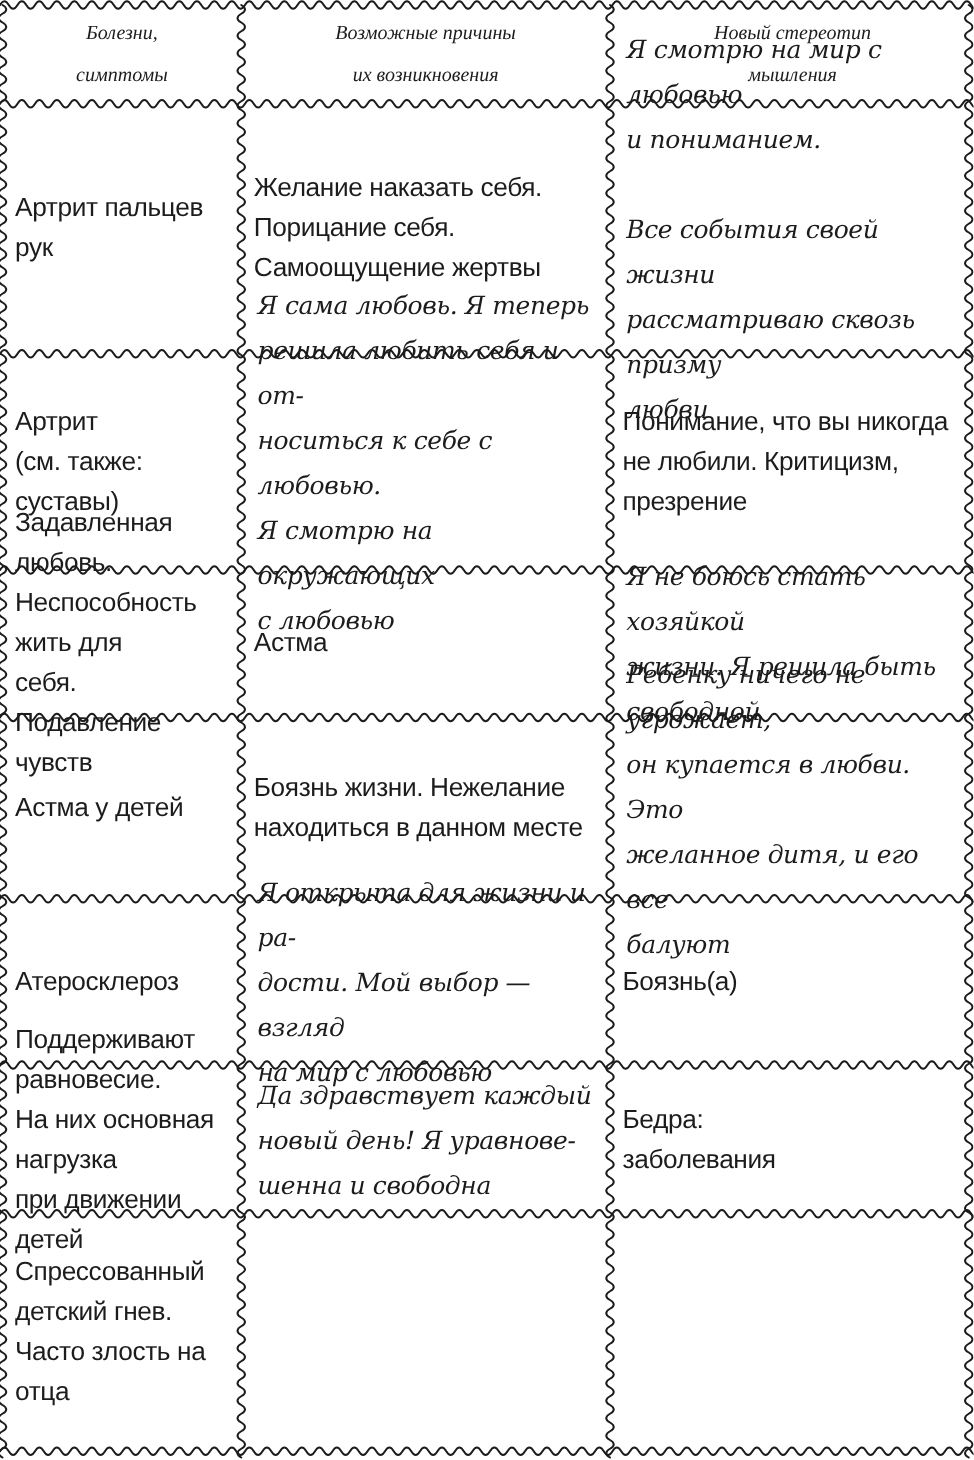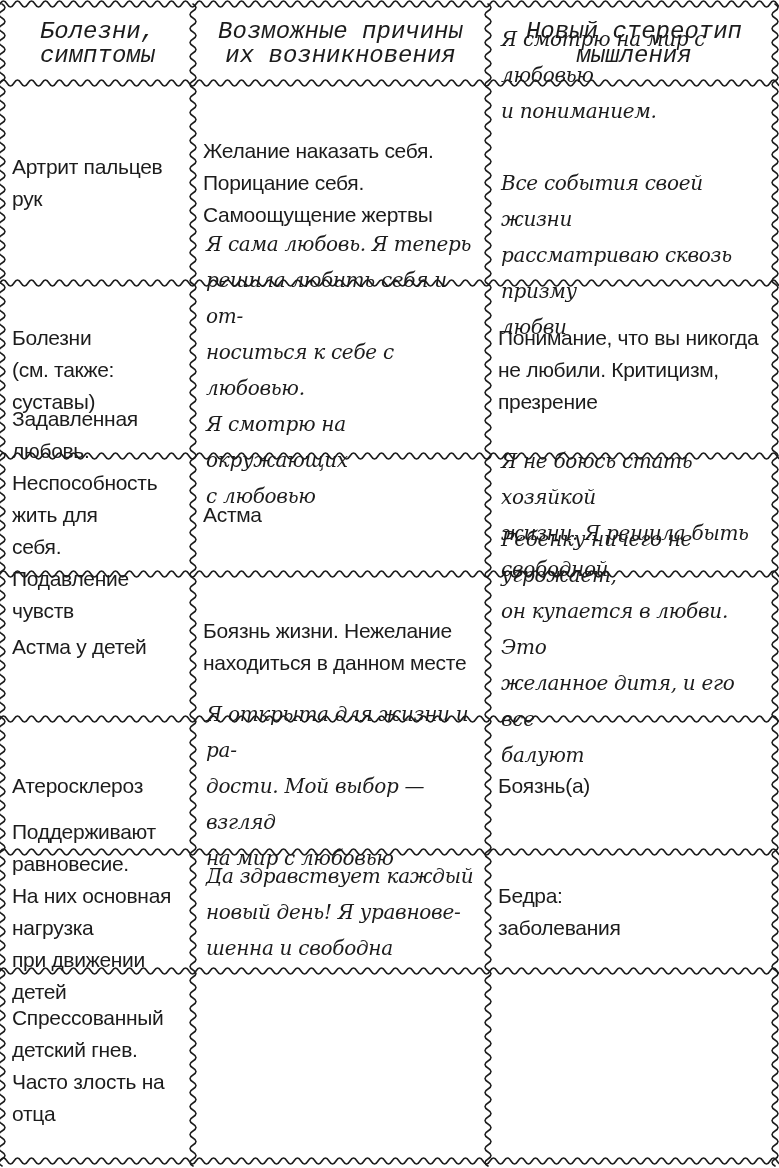--- a/index.html
+++ b/index.html
@@ -62,24 +62,24 @@
     letter-spacing: -0.3px;
   }
   .script {
     font-family: "DejaVu Serif", serif;
     font-style: italic;
     font-size: 20px;
     line-height: 36px;
     letter-spacing: -0.3px;
   }
   .head .txt {
-    font-family: Liberation Mono, monospace;
+    font-family: Liberation Serif, serif;
     font-style: italic;
-    font-size: 24px;
-    line-height: 24px;
+    font-size: 16px;
+    line-height: 34px;
   }
 </style>
 </head>
 <body style="color: rgb(28, 28, 28);">
 
 <div class="page">
 
   <svg id="wavy-grid" width="779" height="1168">
       <path d="M0 0 q3.5 -6 7 0 t7 0 t7 0 t7 0 t7 0 t7 0 t7 0 t7 0 t7 0 t7 0 t7 0 t7 0 t7 0 t7 0 t7 0 t7 0 t7 0 t7 0 t7 0 t7 0 t7 0 t7 0 t7 0 t7 0 t7 0 t7 0 t7 0 t7 0 t7 0 t7 0 t7 0 t7 0 t7 0 t7 0 t7 0 t7 0 t7 0 t7 0 t7 0 t7 0 t7 0 t7 0 t7 0 t7 0 t7 0 t7 0 t7 0 t7 0 t7 0 t7 0 t7 0 t7 0 t7 0 t7 0 t7 0 t7 0 t7 0 t7 0 t7 0 t7 0 t7 0 t7 0 t7 0 t7 0 t7 0 t7 0 t7 0 t7 0 t7 0 t7 0 t7 0 t7 0 t7 0 t7 0 t7 0 t7 0 t7 0 t7 0 t7 0 t7 0 t7 0 t7 0 t7 0 t7 0 t7 0 t7 0 t7 0 t7 0 t7 0 t7 0 t7 0 t7 0 t7 0 t7 0 t7 0 t7 0 t7 0 t7 0 t7 0 t7 0 t7 0 t7 0 t7 0 t7 0 t7 0 t7 0 t7 0 t7 0 t7 0 t7 0 t7 0 t7 0" transform="translate(0 4)"></path>
       <path d="M0 0 q3.5 -6 7 0 t7 0 t7 0 t7 0 t7 0 t7 0 t7 0 t7 0 t7 0 t7 0 t7 0 t7 0 t7 0 t7 0 t7 0 t7 0 t7 0 t7 0 t7 0 t7 0 t7 0 t7 0 t7 0 t7 0 t7 0 t7 0 t7 0 t7 0 t7 0 t7 0 t7 0 t7 0 t7 0 t7 0 t7 0 t7 0 t7 0 t7 0 t7 0 t7 0 t7 0 t7 0 t7 0 t7 0 t7 0 t7 0 t7 0 t7 0 t7 0 t7 0 t7 0 t7 0 t7 0 t7 0 t7 0 t7 0 t7 0 t7 0 t7 0 t7 0 t7 0 t7 0 t7 0 t7 0 t7 0 t7 0 t7 0 t7 0 t7 0 t7 0 t7 0 t7 0 t7 0 t7 0 t7 0 t7 0 t7 0 t7 0 t7 0 t7 0 t7 0 t7 0 t7 0 t7 0 t7 0 t7 0 t7 0 t7 0 t7 0 t7 0 t7 0 t7 0 t7 0 t7 0 t7 0 t7 0 t7 0 t7 0 t7 0 t7 0 t7 0 t7 0 t7 0 t7 0 t7 0 t7 0 t7 0 t7 0 t7 0 t7 0 t7 0 t7 0" transform="translate(0 83)"></path>
@@ -123,21 +123,21 @@
     <div class="cell c3">
         <span class="txt script">Я смотрю на мир с любовью
 и пониманием.
 
 Все события своей жизни
 рассматриваю сквозь призму
 любви</span>
       </div>
 
     <div class="cell c1">
-        <span class="txt sans">Болезни
+        <span class="txt sans">Артрит
 (см. также:
 суставы)</span>
       </div>
     <div class="cell c3">
         <span class="txt script">Я сама любовь. Я теперь
 решила любить себя и от-
 носиться к себе с любовью.
 Я смотрю на окружающих
 с любовью</span>
       </div>

